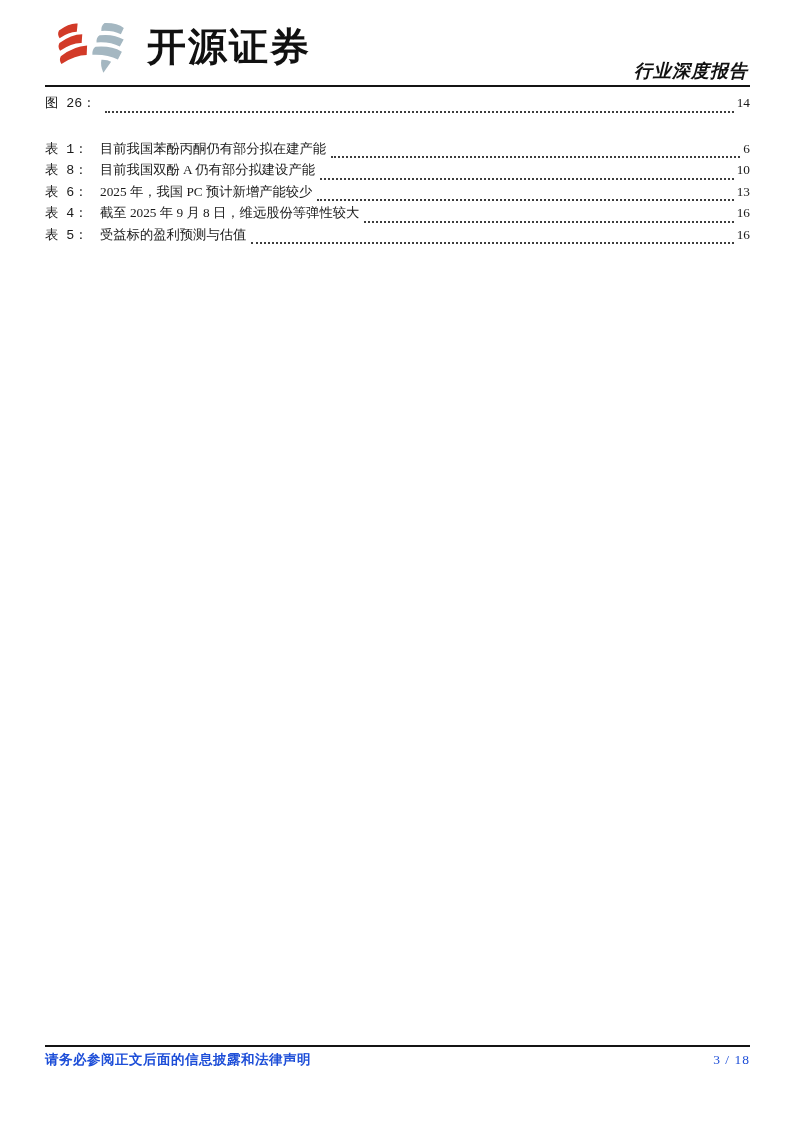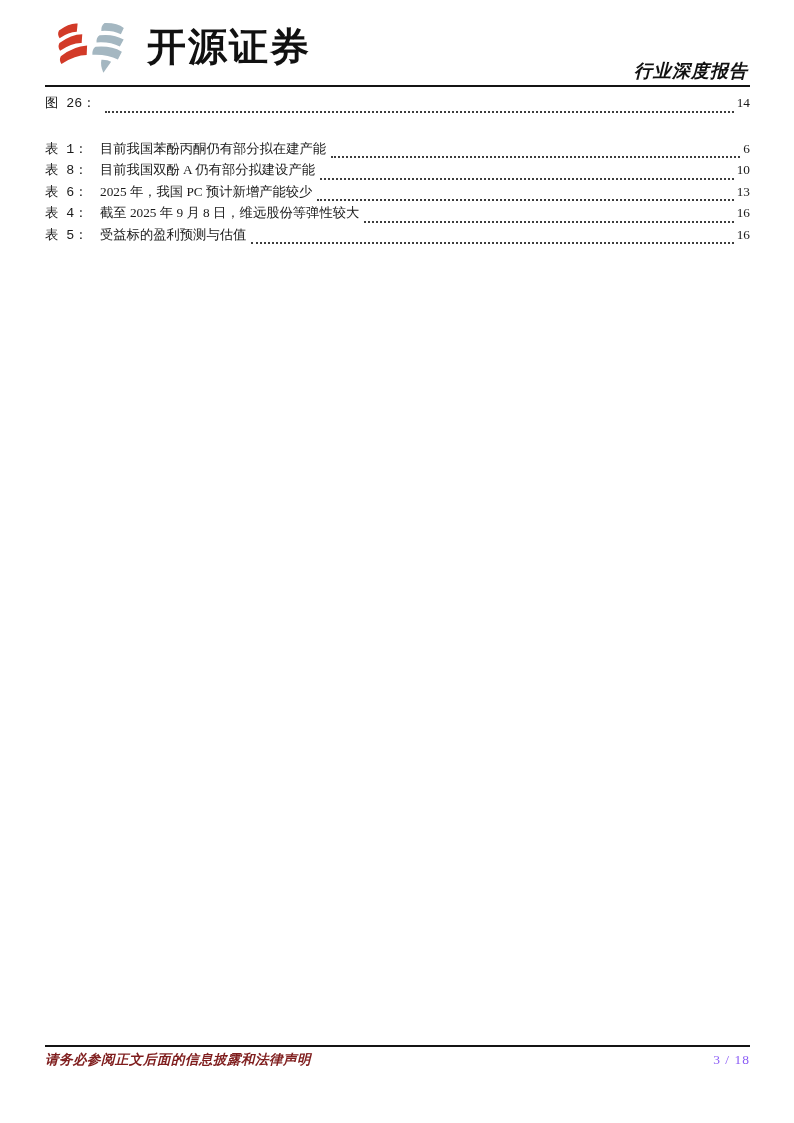--- a/index.html
+++ b/index.html
@@ -84,25 +84,24 @@
     right: 44px;
     border-top: 2px solid #141414;
     padding-top: 4px;
     display: flex;
     justify-content: space-between;
     align-items: baseline;
     font-size: 13.5px;
   }
   .footer-disclaimer {
     font-weight: bold;
-    font-style: italic;
     letter-spacing: 0.5px;
-    color: #7f1d1d;
+    color: #1d4ed8;
   }
-  .footer-page { color: #8b5cf6; letter-spacing: 1px; }
+  .footer-page { color: #1d4ed8; letter-spacing: 1px; }
 </style>
 </head>
 <body>
 
 <div class="header">
   <div class="logo">
     <svg class="logo-icon" viewBox="0 0 100 76" xmlns="http://www.w3.org/2000/svg" aria-hidden="true">
 
       <g fill="#d23a28" transform="rotate(-16 26 40)">
         <path d="M14 12 Q30 6 40 10 L36 20 Q26 17 12 22 Q10 16 14 12 Z"></path>

